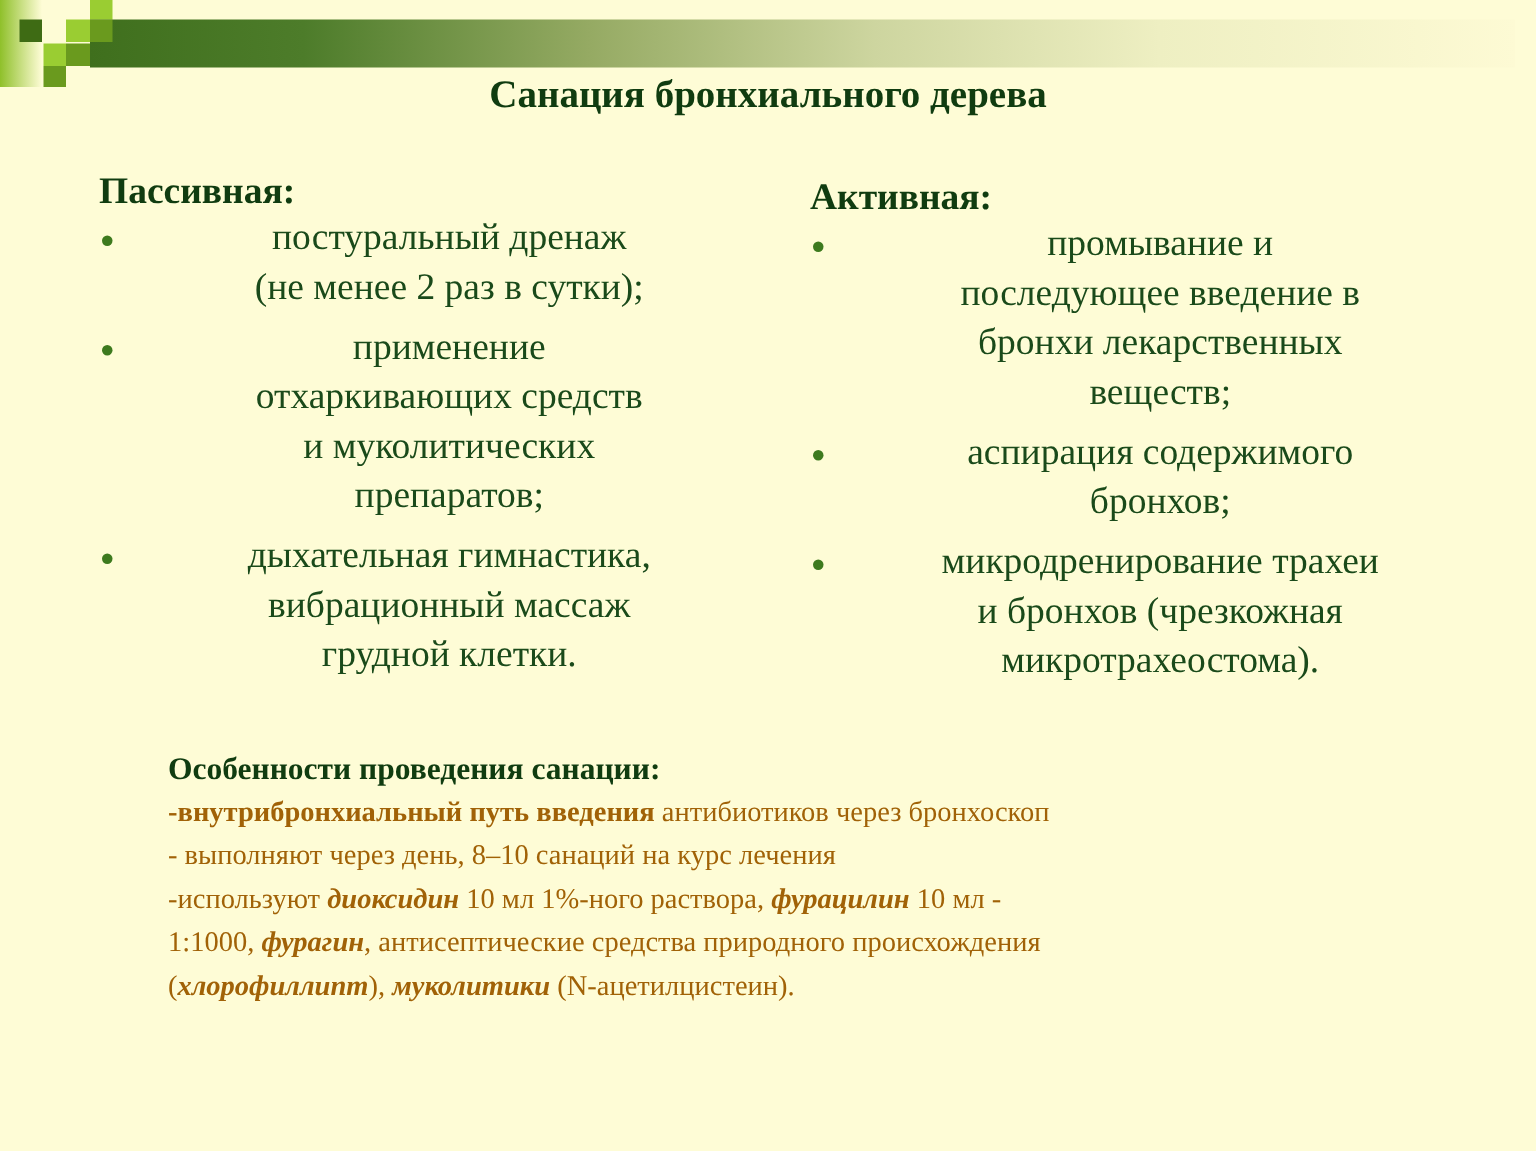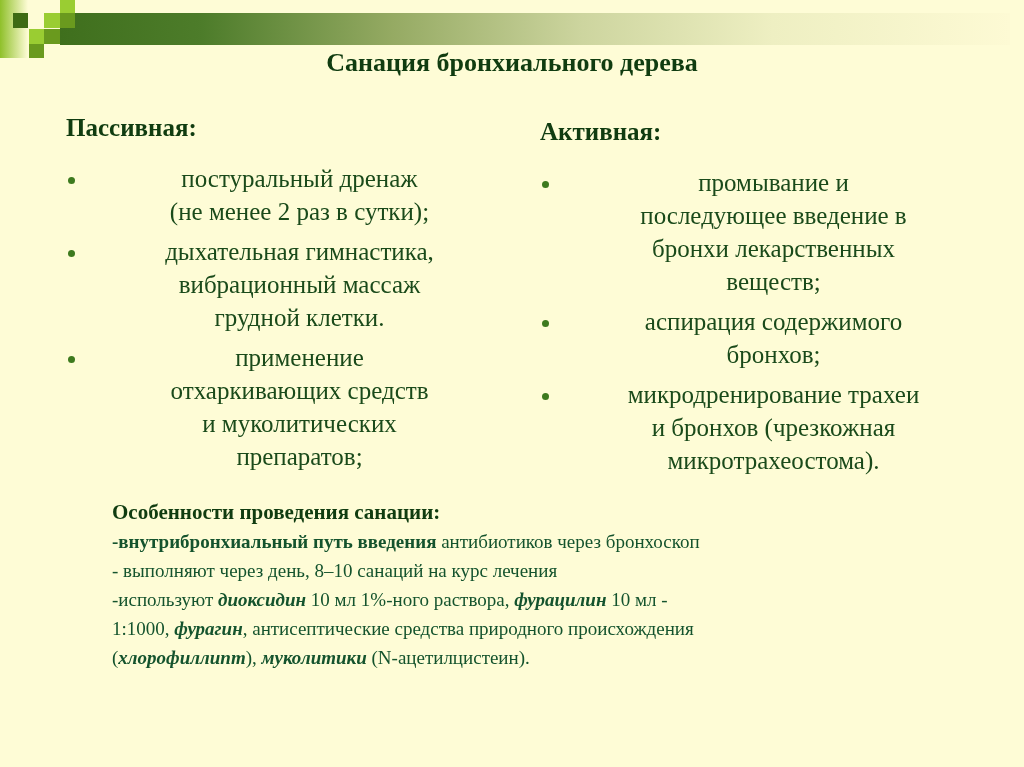--- a/index.html
+++ b/index.html
@@ -20,33 +20,33 @@
     position: absolute; left: 0; top: 0; width: 28px; height: 58px;
     background: linear-gradient(to right, #8fc02a, #fefcd6);
   }
   .title {
     position: absolute; left: 0; width: 1024px; top: 48px;
     text-align: center; font-weight: bold; font-size: 26px; color: #103c10;
   }
   .col { position: absolute; top: 114px; }
   .col-left { left: 66px; width: 430px; }
   .col-right { left: 540px; width: 430px; top: 118px; }
-  .col-heading { font-weight: bold; font-size: 25px; margin-bottom: 20px; color: #103c10; }
+  .col-heading { font-weight: bold; font-size: 25px; margin-bottom: 0; color: #103c10; }
   ul.bullets { list-style: none; margin: 0; padding: 0; text-align: center; }
   ul.bullets li {
     position: relative; padding-left: 37px; font-size: 25px; line-height: 33px;
     margin-bottom: 7px; color: #1a4a1a;
   }
   .bullet-dot {
     position: absolute; left: 2px; top: 15px; width: 7px; height: 7px;
     border-radius: 50%; background: #3d7a1e;
   }
   .notes { position: absolute; left: 112px; top: 500px; width: 860px; }
   .notes-heading { font-weight: bold; font-size: 21px; color: #103c10; margin-bottom: 2px; }
-  .note-line { font-size: 19px; line-height: 29px; color: #14532d; }
+  .note-line { font-size: 19px; line-height: 29px; color: #a16207; }
   .b { font-weight: bold; }
   .bi { font-weight: bold; font-style: italic; }
 </style>
 </head>
 <body>
 
 <div class="deco">
   <div class="fade-left"></div>
   <div class="bar"></div>
   <div class="sq" style="left:60px;top:0;width:15px;height:13px;background:#9acd32;"></div>
@@ -63,30 +63,30 @@
 <div class="col col-left">
   <div class="col-heading">Пассивная:</div>
   <ul class="bullets">
     <li>
       <span class="bullet-dot"></span>
       <span>постуральный дренаж</span><br>
       <span>(не менее 2 раз в сутки);</span>
     </li>
     <li>
       <span class="bullet-dot"></span>
-      <span>дыхательная гимнастика,</span><br>
-      <span>вибрационный массаж</span><br>
-      <span>грудной клетки.</span>
-    </li>
-    <li>
-      <span class="bullet-dot"></span>
       <span>применение</span><br>
       <span>отхаркивающих средств</span><br>
       <span>и муколитических</span><br>
       <span>препаратов;</span>
+    </li>
+    <li>
+      <span class="bullet-dot"></span>
+      <span>дыхательная гимнастика,</span><br>
+      <span>вибрационный массаж</span><br>
+      <span>грудной клетки.</span>
     </li>
   </ul>
 </div>
 
 <div class="col col-right">
   <div class="col-heading">Активная:</div>
   <ul class="bullets">
     <li>
       <span class="bullet-dot"></span>
       <span>промывание и</span><br>

